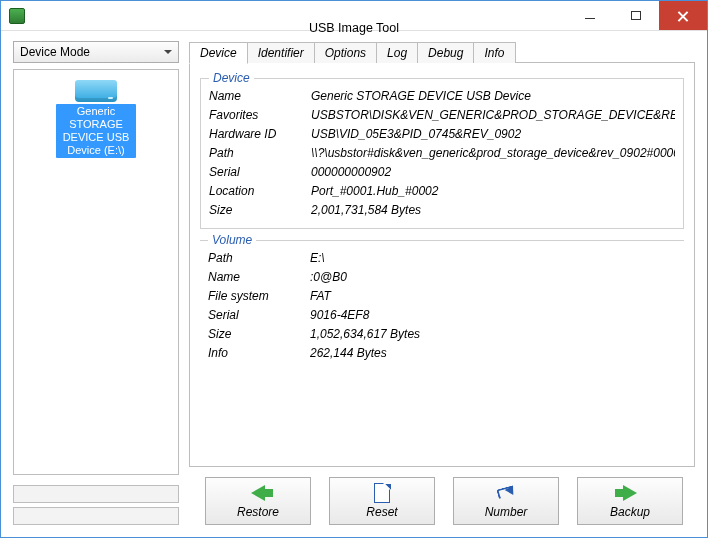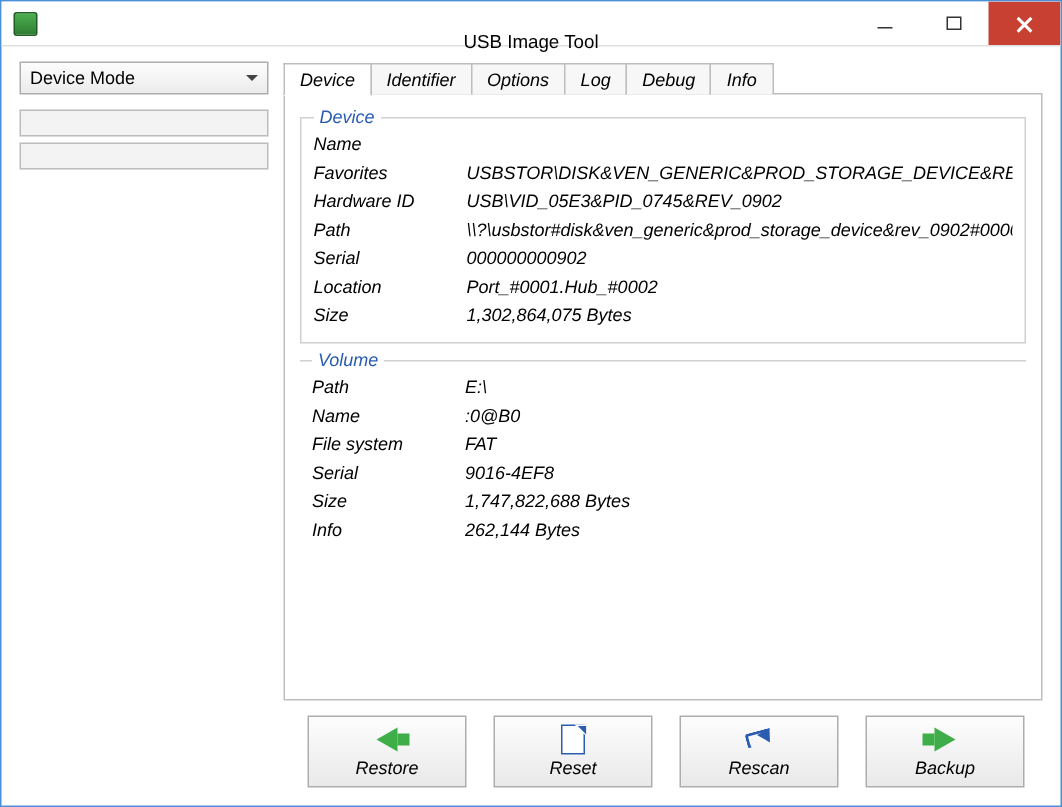--- a/index.html
+++ b/index.html
@@ -259,20 +259,26 @@
       </div>
   </div>
 </div>
 
 <div class="client">
   <div class="left-col">
     <div class="mode-select">
       <span>Device Mode</span>
       <span class="chev"></span>
     </div>
+    <div class="device-list">
+      <div class="device-item">
+        <div class="drive-icon"></div>
+        <div class="device-label">Generic STORAGE DEVICE USB Device (E:\)</div>
+      </div>
+    </div>
     <div class="status-boxes">
       <div class="status-box"></div>
       <div class="status-box"></div>
     </div>
   </div>
 
   <div class="right-col">
     <div class="tabs">
       <div class="tab active"><span>Device</span></div>
       <div class="tab"><span>Identifier</span></div>
@@ -280,20 +286,21 @@
       <div class="tab"><span>Log</span></div>
       <div class="tab"><span>Debug</span></div>
       <div class="tab"><span>Info</span></div>
     </div>
 
     <div class="tab-panel">
       <fieldset class="group">
         <legend>Device</legend>
         <div class="kv">
             <span class="k">Name</span>
+            <span class="v">Generic STORAGE DEVICE USB Device</span>
           </div>
         <div class="kv">
             <span class="k">Favorites</span>
             <span class="v">USBSTOR\DISK&amp;VEN_GENERIC&amp;PROD_STORAGE_DEVICE&amp;REV_</span>
           </div>
         <div class="kv">
             <span class="k">Hardware ID</span>
             <span class="v">USB\VID_05E3&amp;PID_0745&amp;REV_0902</span>
           </div>
         <div class="kv">
@@ -303,21 +310,21 @@
         <div class="kv">
             <span class="k">Serial</span>
             <span class="v">000000000902</span>
           </div>
         <div class="kv">
             <span class="k">Location</span>
             <span class="v">Port_#0001.Hub_#0002</span>
           </div>
         <div class="kv">
             <span class="k">Size</span>
-            <span class="v">1,302,864,075 Bytes</span>
+            <span class="v">2,001,731,584 Bytes</span>
           </div>
       </fieldset>
 
       <fieldset class="group" style="border-bottom:none;border-left:none;border-right:none;padding-bottom:0;">
         <legend>Volume</legend>
         <div class="kv">
             <span class="k">Path</span>
             <span class="v">E:\</span>
           </div>
         <div class="kv">
@@ -327,21 +334,21 @@
         <div class="kv">
             <span class="k">File system</span>
             <span class="v">FAT</span>
           </div>
         <div class="kv">
             <span class="k">Serial</span>
             <span class="v">9016-4EF8</span>
           </div>
         <div class="kv">
             <span class="k">Size</span>
-            <span class="v">1,747,822,688 Bytes</span>
+            <span class="v">1,052,634,617 Bytes</span>
           </div>
         <div class="kv">
             <span class="k">Info</span>
             <span class="v">262,144 Bytes</span>
           </div>
       </fieldset>
     </div>
 
     <div class="button-row">
       <div class="big-btn">
@@ -353,21 +360,21 @@
       <div class="big-btn">
         <div class="ic">
             <span class="doc-ic"></span>
           </div>
         <span>Reset</span>
       </div>
       <div class="big-btn">
         <div class="ic">
             <span class="rescan-ic"></span>
           </div>
-        <span>Rescan</span>
+        <span>Number</span>
       </div>
       <div class="big-btn">
         <div class="ic">
             <span class="arrow-right"></span>
           </div>
         <span>Backup</span>
       </div>
     </div>
   </div>
 </div>

